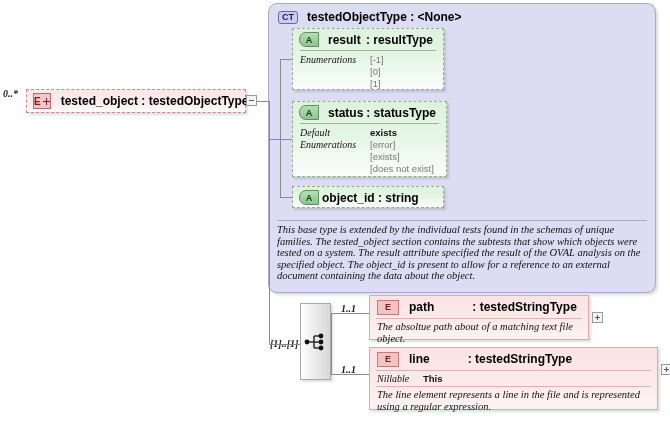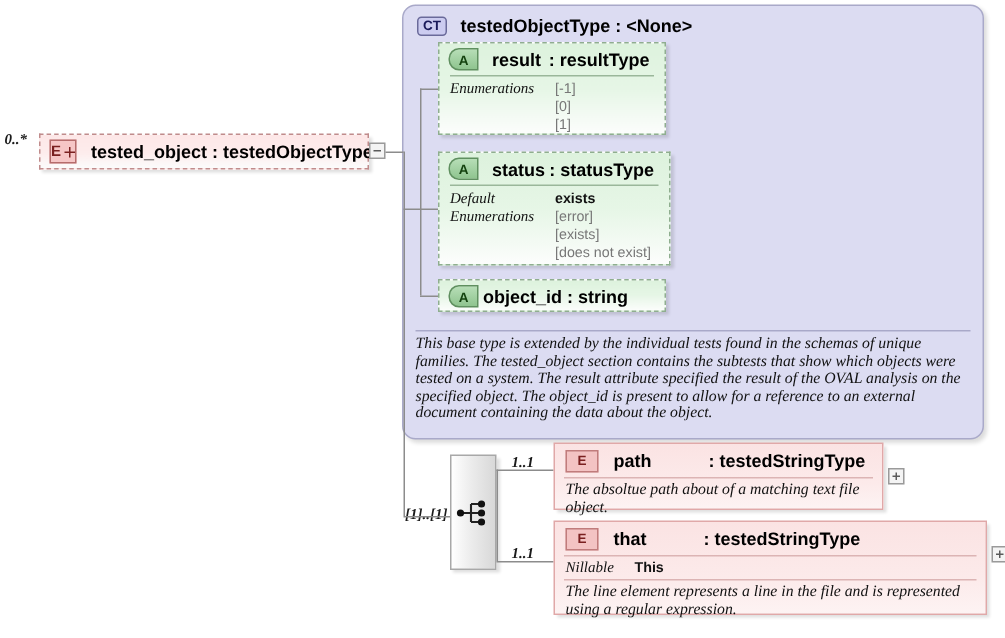--- a/index.html
+++ b/index.html
@@ -441,21 +441,21 @@
     <div class="child-sep"></div>
     <div class="child-doc">The absoltue path about of a matching text file object.</div>
   </div>
   <div class="expander plus" style="left:592px; top:312px;"></div>
 
   <span class="card" style="left:341px; top:364px;">1..1</span>
 
   <div class="child-box" style="left:369px; top:347px; width:289px; height:63px;">
     <div class="child-head">
       <span class="child-badge">E</span>
-      <span class="child-name">that</span>
+      <span class="child-name">line</span>
       <span class="child-type">: testedStringType</span>
     </div>
     <div class="child-sep"></div>
     <div class="child-facet">
       <span class="facet-label">Nillable</span>
       <span class="facet-default">This</span>
     </div>
     <div class="child-sep"></div>
     <div class="child-doc">The line element represents a line in the file and is represented using a regular expression.</div>
   </div>

